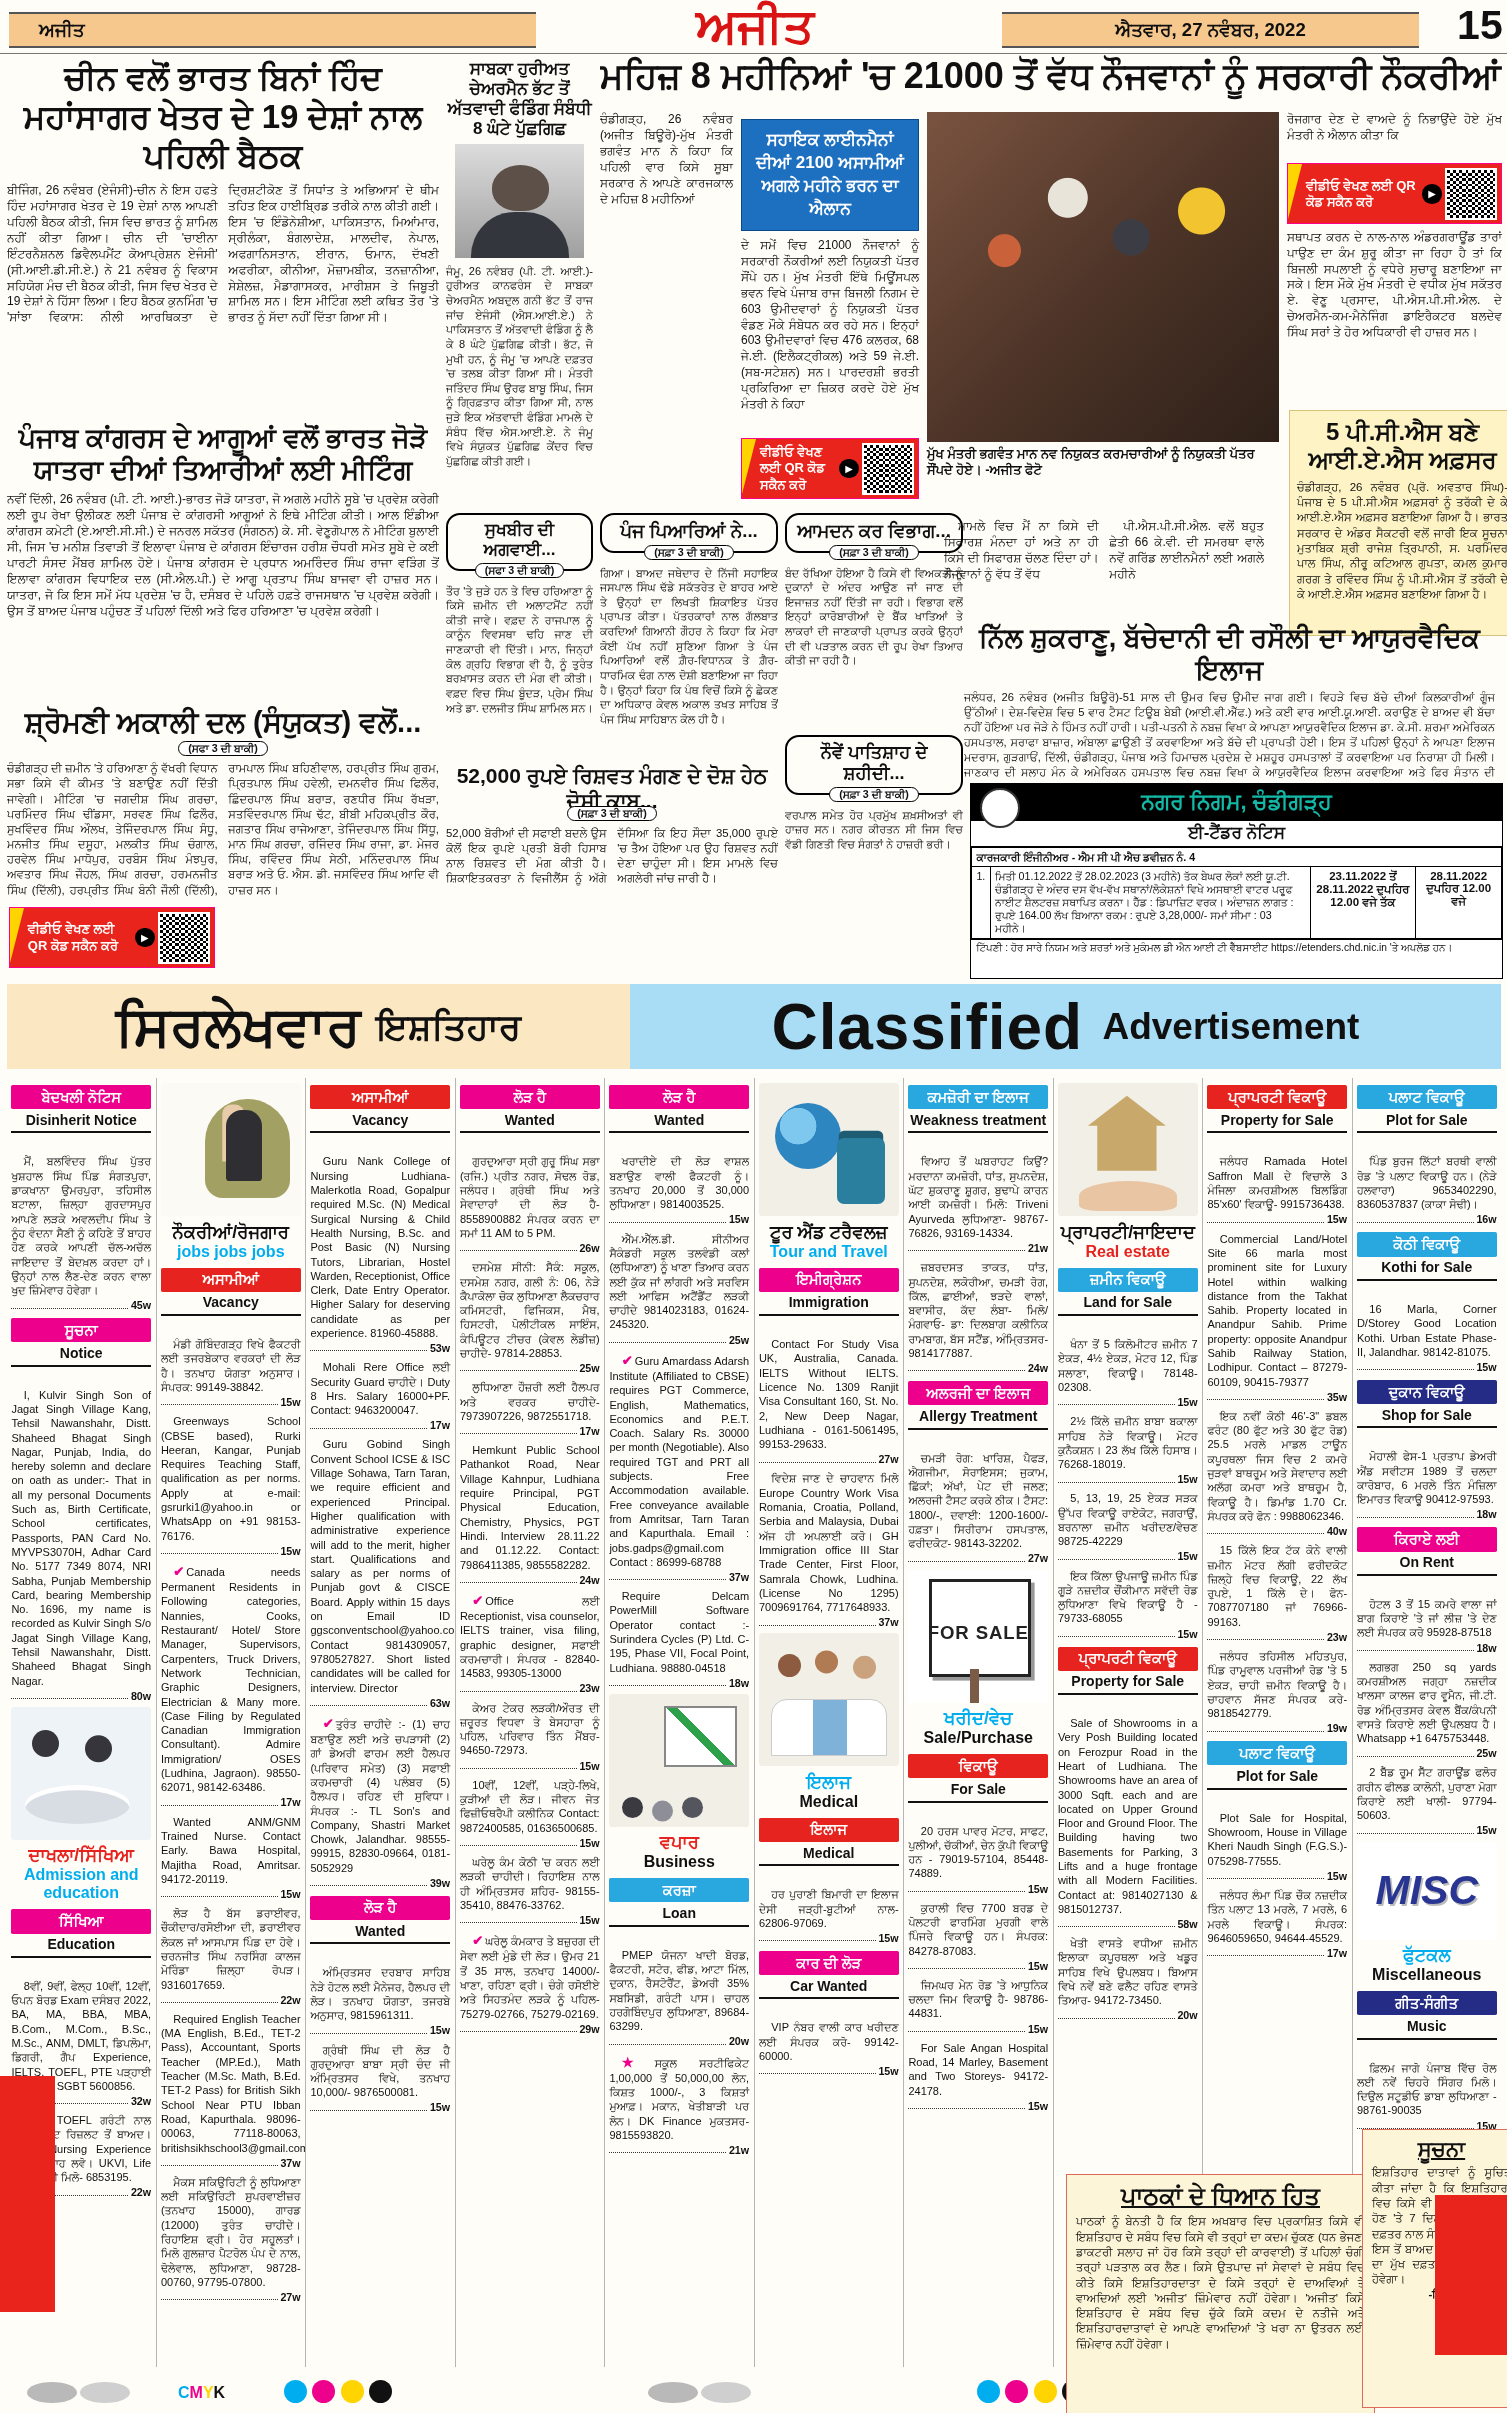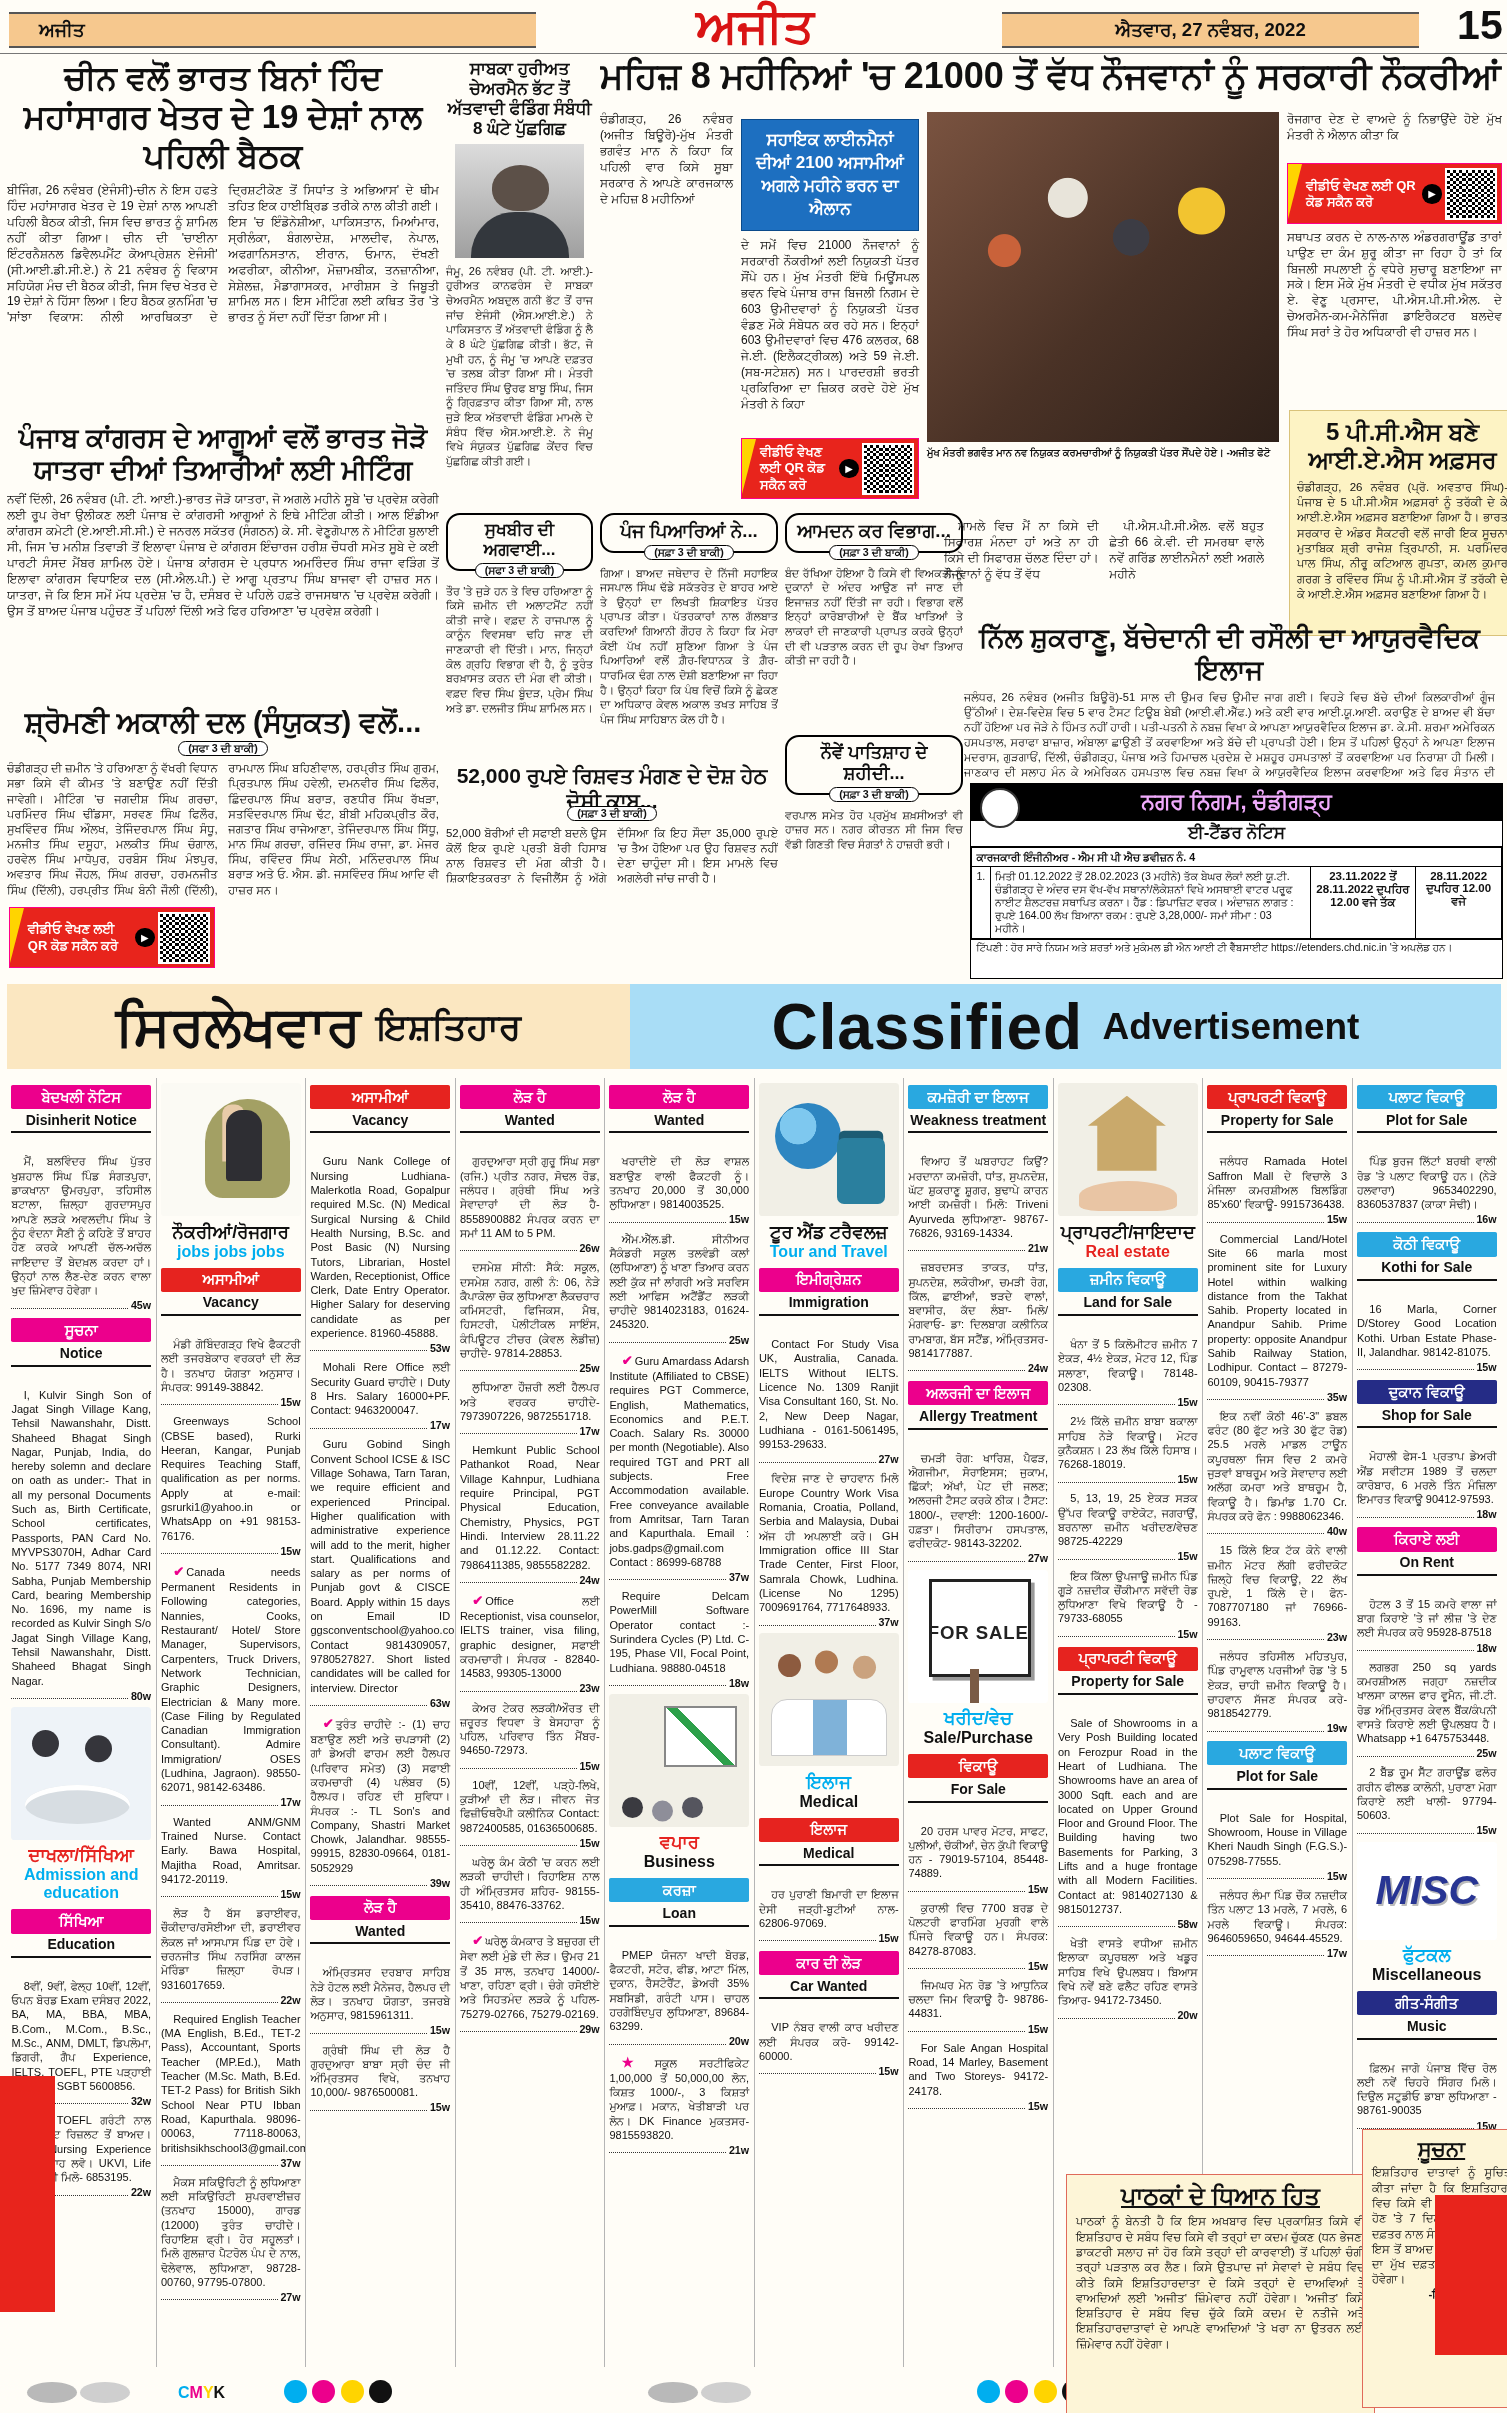--- a/index.html
+++ b/index.html
@@ -27,28 +27,28 @@
   .qrad-play{width:19.5px;height:19.5px;min-width:19.5px;background:#000;border-radius:50%;color:#fff;font-size:9.8px;display:flex;align-items:center;justify-content:center;margin:0 3.6px;}
   .qr{width:48px;height:48px;min-width:48px;margin-right:3.6px;border:2.7px solid #fff;
       background-image:repeating-linear-gradient(0deg,#000 0 2.7px,#fff 2.7px 5.3px),repeating-linear-gradient(90deg,#000 0 2.7px,#fff 2.7px 6.2px);
       background-blend-mode:difference;background-color:#fff;}
   .photo{background:linear-gradient(135deg,#7a5340,#4a3226 55%,#2e2019);position:relative;}
   .photo:before{content:"";position:absolute;inset:0;
      background:radial-gradient(circle at 78% 30%,#f2c430 0 23px,transparent 24px),
                 radial-gradient(circle at 40% 26%,#e8e4da 0 19.5px,transparent 20.4px),
                 radial-gradient(circle at 58% 38%,#3c3c44 0 18px,transparent 18.6px),
                 radial-gradient(circle at 22% 42%,#c9623a 0 16px,transparent 17px);}
-  .caption{font-size:10px;font-weight:bold;line-height:1.3;margin-top:3.6px;}
+  .caption{font-size:13px;font-weight:bold;line-height:1.3;margin-top:3.6px;}
   .portrait{background:linear-gradient(#dcdcdc,#9f9f9f);position:relative;}
   .portrait:before{content:"";position:absolute;left:50%;top:18%;width:57px;height:46px;margin-left:-28px;border-radius:50% 50% 45% 45%;background:#5c5048;}
   .portrait:after{content:"";position:absolute;left:50%;bottom:0;width:98px;height:46px;margin-left:-49px;border-radius:44px 44px 0 0;background:#33373d;}
   .ybox{background:#fdf3c4;border:0.9px solid #d9c27a;padding:7px;}
   
   .tender{border:1.8px solid #000;background:#fff;}
-  .t-org{background:#000;color:#f0abfc;font-weight:bold;font-size:22px;text-align:center;padding:5.3px 0;position:relative;}
+  .t-org{background:#000;color:#14b8a6;font-weight:bold;font-size:22px;text-align:center;padding:5.3px 0;position:relative;}
   .t-logo{position:absolute;left:9px;top:3.6px;width:36px;height:36px;border-radius:50%;background:#fff;border:2.7px double #333;}
   .t-title{font-weight:bold;font-size:17px;text-align:center;padding:2.7px 0;border-bottom:1.3px solid #000;}
   .t-table{width:100%;border-collapse:collapse;font-size:10.7px;}
   .t-table td{border:0.9px solid #000;padding:2.7px 4.4px;vertical-align:top;}
   .t-hd{font-weight:bold;text-align:center;}
   .t-note{font-size:10.2px;padding:2.7px 5.3px;border-top:0.9px solid #000;}
   
   .banner{position:absolute;left:7px;top:984px;width:1494px;height:85px;display:flex;}
   .ban-l{width:623px;background:#fbe7c1;display:flex;align-items:center;justify-content:center;gap:16px;}
   .ban-l .a{font-size:55px;font-weight:bold;}

